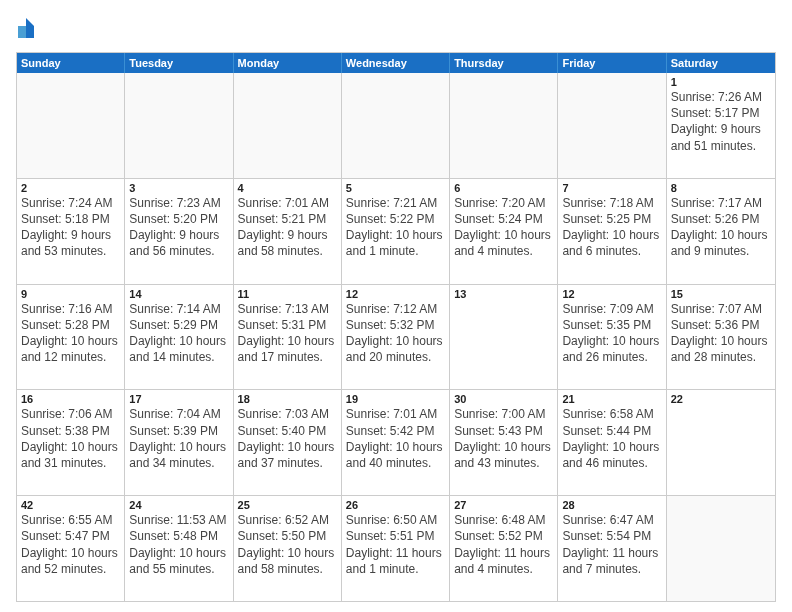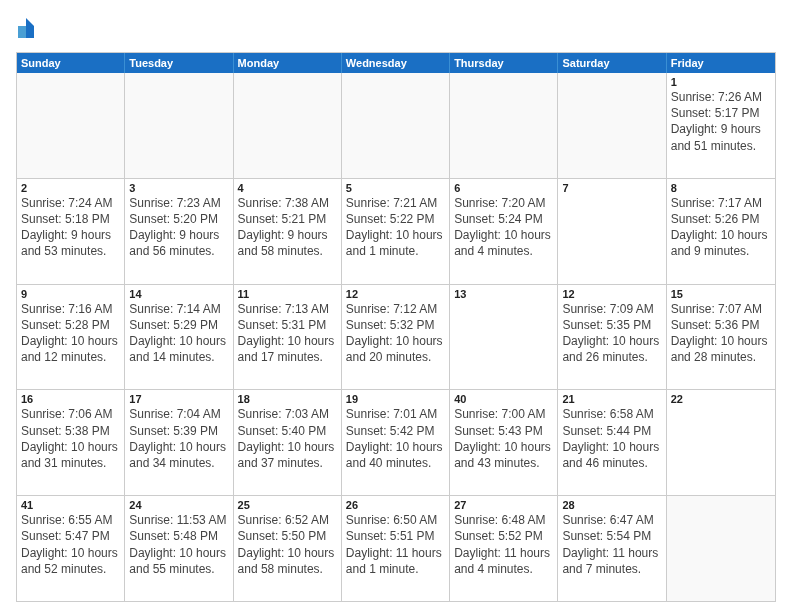--- a/index.html
+++ b/index.html
@@ -140,22 +140,22 @@
     </div>
   </div>
 
   <div class="calendar">
     <div class="cal-header">
     <div class="cal-header-cell">Sunday</div>
         <div class="cal-header-cell">Tuesday</div>
         <div class="cal-header-cell">Monday</div>
         <div class="cal-header-cell">Wednesday</div>
         <div class="cal-header-cell">Thursday</div>
+        <div class="cal-header-cell">Friday</div>
         <div class="cal-header-cell">Saturday</div>
-        <div class="cal-header-cell">Friday</div>
       </div>
     <div class="cal-body">
     <div class="cal-row">
           <div class="cal-cell empty"></div>
           <div class="cal-cell empty"></div>
           <div class="cal-cell empty"></div>
           <div class="cal-cell empty"></div>
           <div class="cal-cell empty"></div>
           <div class="cal-cell empty"></div>
           <div class="cal-cell">
@@ -173,38 +173,41 @@
 Daylight: 9 hours and 53 minutes.</div>
           </div>
           <div class="cal-cell">
             <span class="day-num">3</span>
             <div class="day-info">Sunrise: 7:23 AM
 Sunset: 5:20 PM
 Daylight: 9 hours and 56 minutes.</div>
           </div>
           <div class="cal-cell">
             <span class="day-num">4</span>
-            <div class="day-info">Sunrise: 7:38 AM
+            <div class="day-info">Sunrise: 7:01 AM
 Sunset: 5:21 PM
 Daylight: 9 hours and 58 minutes.</div>
           </div>
           <div class="cal-cell">
             <span class="day-num">5</span>
             <div class="day-info">Sunrise: 7:21 AM
 Sunset: 5:22 PM
 Daylight: 10 hours and 1 minute.</div>
           </div>
           <div class="cal-cell">
             <span class="day-num">6</span>
             <div class="day-info">Sunrise: 7:20 AM
 Sunset: 5:24 PM
 Daylight: 10 hours and 4 minutes.</div>
           </div>
           <div class="cal-cell">
             <span class="day-num">7</span>
+            <div class="day-info">Sunrise: 7:18 AM
+Sunset: 5:25 PM
+Daylight: 10 hours and 6 minutes.</div>
           </div>
           <div class="cal-cell">
             <span class="day-num">8</span>
             <div class="day-info">Sunrise: 7:17 AM
 Sunset: 5:26 PM
 Daylight: 10 hours and 9 minutes.</div>
           </div>
         </div>
         <div class="cal-row">
           <div class="cal-cell">
@@ -266,38 +269,38 @@
 Sunset: 5:40 PM
 Daylight: 10 hours and 37 minutes.</div>
           </div>
           <div class="cal-cell">
             <span class="day-num">19</span>
             <div class="day-info">Sunrise: 7:01 AM
 Sunset: 5:42 PM
 Daylight: 10 hours and 40 minutes.</div>
           </div>
           <div class="cal-cell">
-            <span class="day-num">40</span>
+            <span class="day-num">30</span>
             <div class="day-info">Sunrise: 7:00 AM
 Sunset: 5:43 PM
 Daylight: 10 hours and 43 minutes.</div>
           </div>
           <div class="cal-cell">
             <span class="day-num">21</span>
             <div class="day-info">Sunrise: 6:58 AM
 Sunset: 5:44 PM
 Daylight: 10 hours and 46 minutes.</div>
           </div>
           <div class="cal-cell">
             <span class="day-num">22</span>
           </div>
         </div>
         <div class="cal-row">
           <div class="cal-cell">
-            <span class="day-num">41</span>
+            <span class="day-num">42</span>
             <div class="day-info">Sunrise: 6:55 AM
 Sunset: 5:47 PM
 Daylight: 10 hours and 52 minutes.</div>
           </div>
           <div class="cal-cell">
             <span class="day-num">24</span>
             <div class="day-info">Sunrise: 11:53 AM
 Sunset: 5:48 PM
 Daylight: 10 hours and 55 minutes.</div>
           </div>

